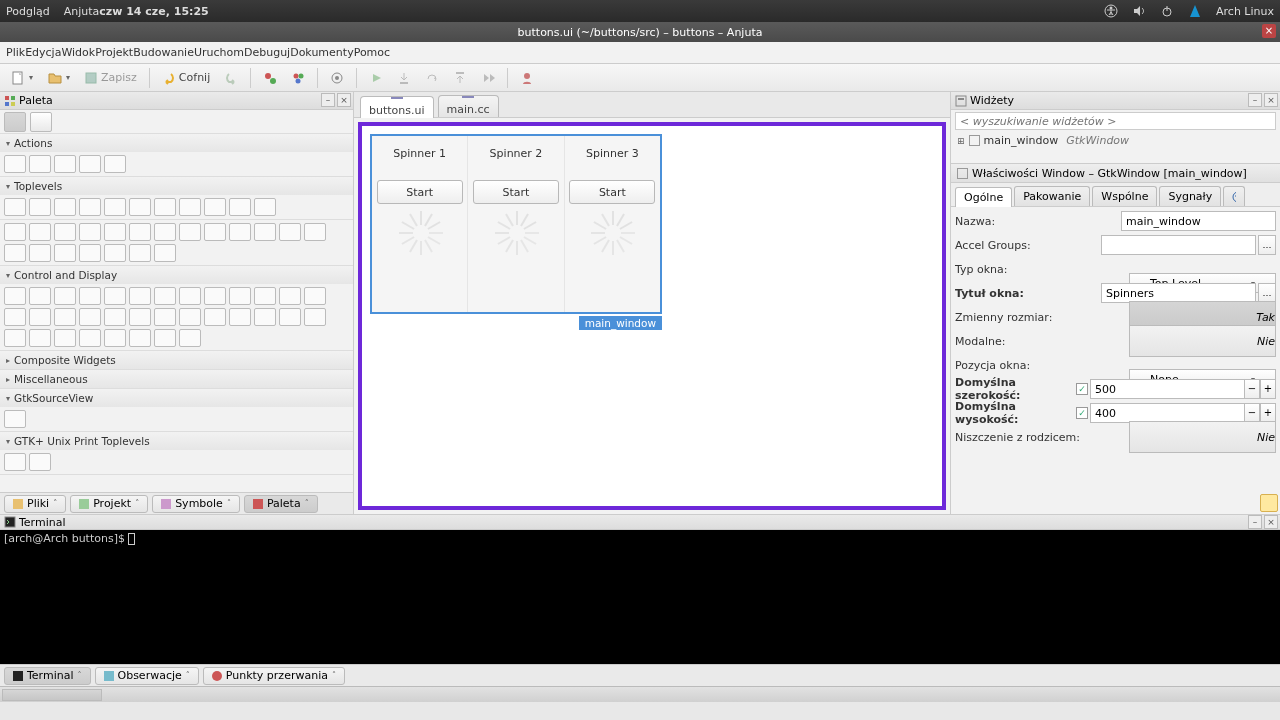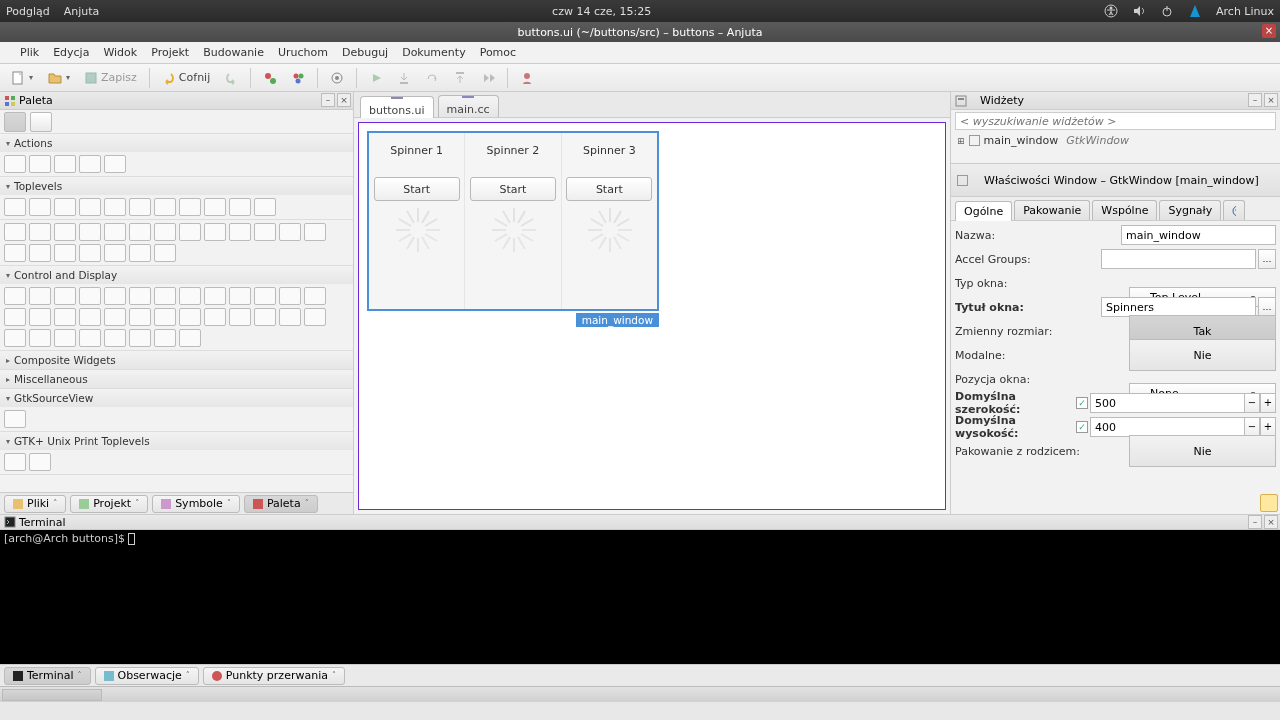--- a/index.html
+++ b/index.html
@@ -1,27 +1,27 @@
 <!DOCTYPE html>
 <html><head>
 <meta charset="utf-8">
 <style>
 * { box-sizing: border-box; margin: 0; padding: 0; font-family: "DejaVu Sans", Arial, sans-serif; font-size: 11px; }
 body { background: #e8e8e8; width: 1280px; height: 720px; overflow: hidden; }
 
 .top-panel { height: 20px; background: linear-gradient(#3a3a3a,#2a2a2a); color: #ddd; display: flex; align-items: center; padding: 11px 6px; }
 .top-panel .left, .top-panel .right { display: flex; gap: 14px; align-items: center; }
-.top-panel .center { flex: 1; text-align: center; font-weight: normal; }
+.top-panel .center { flex: 1; font-weight: bold; }
 .top-panel .arch { font-weight: normal; }
 .tp-ico { width: 14px; height: 14px; display: inline-block; }
 
 .titlebar { height: 20px; background: linear-gradient(#5a5a5a,#4a4a4a); color: #fff; display: flex; align-items: center; justify-content: center; position: relative; }
 .titlebar .close-x { position: absolute; right: 4px; top: 2px; width: 14px; height: 14px; background: #b44; color: #fff; text-align: center; line-height: 14px; font-size: 10px; border-radius: 2px; }
 
-.menubar { height: 22px; background: #f2f2f2; border-bottom: 1px solid #ccc; display: flex; align-items: center; padding: 0 20px; gap: 14px; color: #333; }
+.menubar { height: 22px; background: #f2f2f2; border-bottom: 1px solid #ccc; display: flex; align-items: center; padding: 0 6px; color: #333; }
 .menubar span { cursor: default; }
 
 .toolbar { height: 28px; background: linear-gradient(#f7f7f7,#e9e9e9); border-bottom: 1px solid #ccc; display: flex; align-items: center; padding: 0 6px; gap: 6px; }
 .tbtn { height: 22px; min-width: 22px; border: 1px solid transparent; border-radius: 3px; display: flex; align-items: center; justify-content: center; padding: 0 3px; gap: 3px; color: #444; }
 .tbtn.disabled { opacity: .5; }
 .tsep { width: 1px; height: 20px; background: #ccc; margin: 0 2px; }
 .dropdown-arrow { font-size: 8px; color: #666; }
 
 .workspace { display: flex; height: 422px; }
 
@@ -41,54 +41,54 @@
 .cat-body { padding: 3px 4px; display: flex; flex-wrap: wrap; gap: 3px; }
 .widget-ico { width: 22px; height: 18px; border: 1px solid #bbb; background: #fafafa; border-radius: 2px; display: flex; align-items: center; justify-content: center; font-size: 8px; color: #555; overflow: hidden; }
 
 .panel-center { flex: 1; background: #f2f2f2; display: flex; flex-direction: column; }
 .tabs-row { height: 26px; display: flex; align-items: flex-end; padding: 0 6px; border-bottom: 1px solid #ccc; background: #e9e9e9; }
 .tab { height: 22px; border: 1px solid #bbb; border-bottom: none; border-radius: 4px 4px 0 0; padding: 0 8px; display: flex; align-items: center; gap: 5px; margin-right: 4px; background: linear-gradient(#f4f4f4,#e5e5e5); color: #444; flex-direction: column; }
 .tab.active { background: #fff; position: relative; top: 1px; }
 .tab .x { font-size: 11px; color: #888; }
 .tab-ico { width: 12px; height: 12px; background: #d6e9ff; border: 1px solid #88b; }
 
-.design-area { flex: 1; background: #fff; border: 1px solid #6d28d9; margin: 4px; position: relative; overflow: hidden; }
+.design-area { flex: 1; background: #fff; border: 4px solid #6d28d9; margin: 4px; position: relative; overflow: hidden; }
 .gtk-window { position: absolute; left: 8px; top: 8px; width: 292px; height: 180px; border: 2px solid #4a90d9; background: #f5f5f5; }
 .gtk-window .cols { display: flex; height: 100%; }
 .gtk-col { flex: 1; display: flex; flex-direction: column; align-items: center; border-right: 1px solid #e5e5e5; }
 .gtk-col:last-child { border-right: none; }
 .gtk-lbl { height: 34px; display: flex; align-items: center; color: #333; }
 .gtk-btn { width: 86px; height: 24px; margin-top: 10px; border: 1px solid #b8b8b8; border-radius: 3px; background: linear-gradient(#fff,#eee); display: flex; align-items: center; justify-content: center; color: #333; }
 .spinner { width: 46px; height: 46px; margin-top: 6px; position: relative; }
 .spoke { position: absolute; left: 50%; top: 50%; width: 2px; height: 14px; background: #999; transform-origin: 1px 0; opacity: .35; }
 .sel-tag { position: absolute; right: -2px; bottom: -18px; background: #4a90d9; color: #fff; padding: 1px 6px; font-size: 10.5px; }
 
 .panel-right { width: 330px; background: #f2f2f2; border-left: 1px solid #ccc; display: flex; flex-direction: column; }
 .search-row { padding: 2px 4px; }
 .search-row input { width: 100%; height: 18px; border: 1px solid #ccc; padding: 0 4px; color: #999; font-style: italic; }
 .tree-row { padding: 2px 6px; display: flex; align-items: center; gap: 4px; color: #333; }
 .tree-row .chk { width: 11px; height: 11px; border: 1px solid #999; }
 .tree-row .plus { font-size: 9px; color: #666; }
 .tree-row .type { color: #777; font-style: italic; margin-left: 4px; }
 
-.props-head { height: 34px; border-top: 1px solid #ccc; border-bottom: 1px solid #ccc; display: flex; align-items: center; padding: 0 6px; background: linear-gradient(#eee,#e0e0e0); gap: 12px; }
+.props-head { height: 20px; border-top: 1px solid #ccc; border-bottom: 1px solid #ccc; display: flex; align-items: center; padding: 0 6px; background: linear-gradient(#eee,#e0e0e0); }
 .props-head .chk { width: 11px; height: 11px; border: 1px solid #999; margin-right: 4px; }
 .prop-tabs { height: 24px; display: flex; align-items: flex-end; padding: 0 4px; border-bottom: 1px solid #ccc; gap: 2px; background: #eee; }
 .ptab { height: 20px; padding: 0 8px; border: 1px solid #bbb; border-bottom: none; border-radius: 3px 3px 0 0; display: flex; align-items: center; background: linear-gradient(#f0f0f0,#e2e2e2); }
 .ptab.active { background: #fff; position: relative; top: 1px; }
 .ptab.icon-only { width: 22px; justify-content: center; }
 
 .prop-grid { flex: 1; overflow: auto; padding: 2px 4px; }
 .prow { display: flex; align-items: center; height: 24px; gap: 4px; }
 .plabel { width: 170px; color: #333; }
 .plabel.bold { font-weight: bold; }
 .pval { flex: 1; display: flex; align-items: center; gap: 2px; }
 .pval input[type=text] { flex: 1; height: 20px; border: 1px solid #bbb; padding: 0 4px; background: #fff; }
 .pval .combo { flex: 1; height: 20px; border: 1px solid #bbb; background: linear-gradient(#fff,#eee); display: flex; align-items: center; padding: 0 20px; justify-content: space-between; margin-top: 28px; }
-.pval .toggle { flex: 1; height: 32px; border: 1px solid #bbb; background: linear-gradient(#f2f2f2,#e5e5e5); display: flex; align-items: center; justify-content: center; }
+.pval .toggle { flex: 1; height: 32px; border: 1px solid #bbb; background: linear-gradient(#f2f2f2,#e5e5e5); display: flex; align-items: center; justify-content: flex-end; font-style: italic; }
 .pval .toggle.on { background: linear-gradient(#d5d5d5,#c8c8c8); }
 .pval .ellipsis { width: 18px; height: 20px; border: 1px solid #bbb; background: linear-gradient(#fff,#eee); display: flex; align-items: center; justify-content: center; font-size: 9px; }
 .pval .spin { display: flex; flex: 1; }
 .pval .spin input { flex: 1; height: 20px; border: 1px solid #bbb; border-right: none; padding: 0 4px; }
 .pval .spin .sb { width: 16px; height: 20px; border: 1px solid #bbb; background: linear-gradient(#fff,#eee); text-align: center; line-height: 18px; font-size: 10px; }
 .pval .chk { width: 12px; height: 12px; border: 1px solid #999; display: flex; align-items: center; justify-content: center; background: #fff; }
 .pval .chk.checked::after { content: "✓"; font-size: 9px; color: #3a7; }
 
 .edit-ico { position: absolute; right: 2px; bottom: 2px; width: 18px; height: 18px; background: #ffe9a0; border: 1px solid #d8b050; border-radius: 2px; }
 
@@ -476,21 +476,21 @@
       </div>
     </div>
   </div>
 
   <div class="panel-right">
     <div class="panel-head">
       <svg width="12" height="12">
           <rect x="1" y="1" width="10" height="10" fill="none" stroke="#888"></rect>
           <rect x="3" y="3" width="6" height="2" fill="#888"></rect>
         </svg>
-      <span style="margin-left:13px">Widżety</span>
+      <span style="margin-left:3px">Widżety</span>
       <div class="mini">
           <div class="mini-btn">–</div>
           <div class="mini-btn">×</div>
         </div>
     </div>
     <div class="search-row"><input type="text" placeholder="&lt; wyszukiwanie widżetów &gt;" style=""></div>
     <div class="tree-row">
       <span class="plus">⊞</span>
       <span class="chk"></span>
       <span>main_window</span>
@@ -585,21 +585,21 @@
           <div class="pval">
             <div class="chk checked"></div>
             <div class="spin">
               <input type="text" value="400" style="">
               <div class="sb">−</div>
               <div class="sb">+</div>
             </div>
           </div>
         </div>
       <div class="prow">
-          <div class="plabel">Pakowanie z rodzicem:</div>
+          <div class="plabel">Niszczenie z rodzicem:</div>
           <div class="pval">
             <div class="toggle">
               <span>Nie</span>
             </div>
           </div>
         </div>
       <div class="edit-ico"></div>
     </div>
   </div>
 </div>

